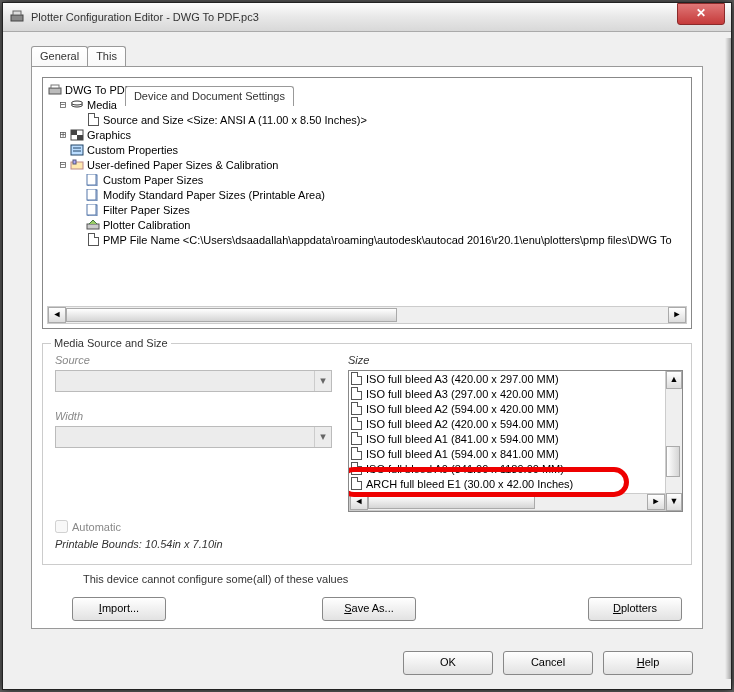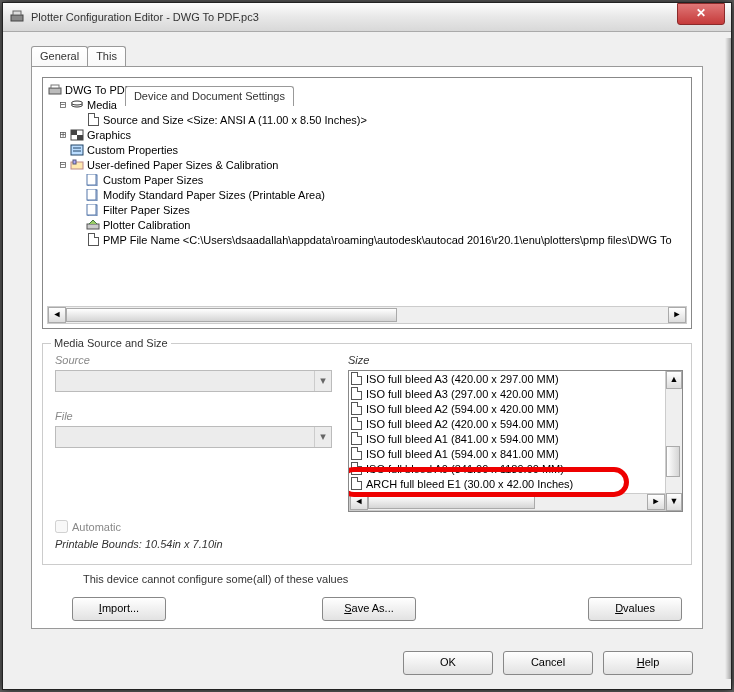--- a/index.html
+++ b/index.html
@@ -195,21 +195,21 @@
         </div>
       </div>
 
       <div class="group g-media">
         <span class="group-title">Media Source and Size</span>
         <span class="lbl" style="top:10px; left:12px;">Source</span>
         <div class="combo" style="top:26px; left:12px; width:275px;">
           <span class="val"></span>
             <span class="dd">▾</span>
         </div>
-        <span class="lbl" style="top:66px; left:12px;">File</span>
+        <span class="lbl" style="top:66px; left:12px;">Width</span>
         <div class="combo" style="top:82px; left:12px; width:275px;">
           <span class="val"></span>
             <span class="dd">▾</span>
         </div>
 
         <span class="lbl" style="top:10px; left:305px; color:#333;">Size</span>
         <div class="listbox" style="top:26px; left:305px; right:8px; height:140px;">
           <div class="items" id="size-items">
               <div class="li">
                 <span class="page-icon" style="margin-right: 4px;"></span>
@@ -265,21 +265,21 @@
           <input type="checkbox" disabled="" style="">
           <span>Automatic</span>
         </div>
         <span class="lbl" style="top:194px; left:12px; color:#333;">Printable Bounds: 10.54in x 7.10in</span>
       </div>
 
       <span class="note" style="top:506px;">This device cannot configure some(all) of these values</span>
 
       <div class="btn" style="top:530px; left:40px; width:80px;"><u>I</u><span id="b-imp">mport...</span></div>
       <div class="btn" style="top:530px; left:290px; width:80px;"><u>S</u><span id="b-sav">ave As...</span></div>
-      <div class="btn" style="top:530px; right:20px; width:80px;"><u>D</u><span id="b-def">values</span></div>
+      <div class="btn" style="top:530px; right:20px; width:80px;"><u>D</u><span id="b-def">plotters</span></div>
 
     </div>
 
     <div class="bottom-btns">
       <div class="btn">OK</div>
       <div class="btn">Cancel</div>
       <div class="btn"><u>H</u><span id="b-hlp">elp</span></div>
     </div>
   </div>
   <div class="shadow-right"></div>

